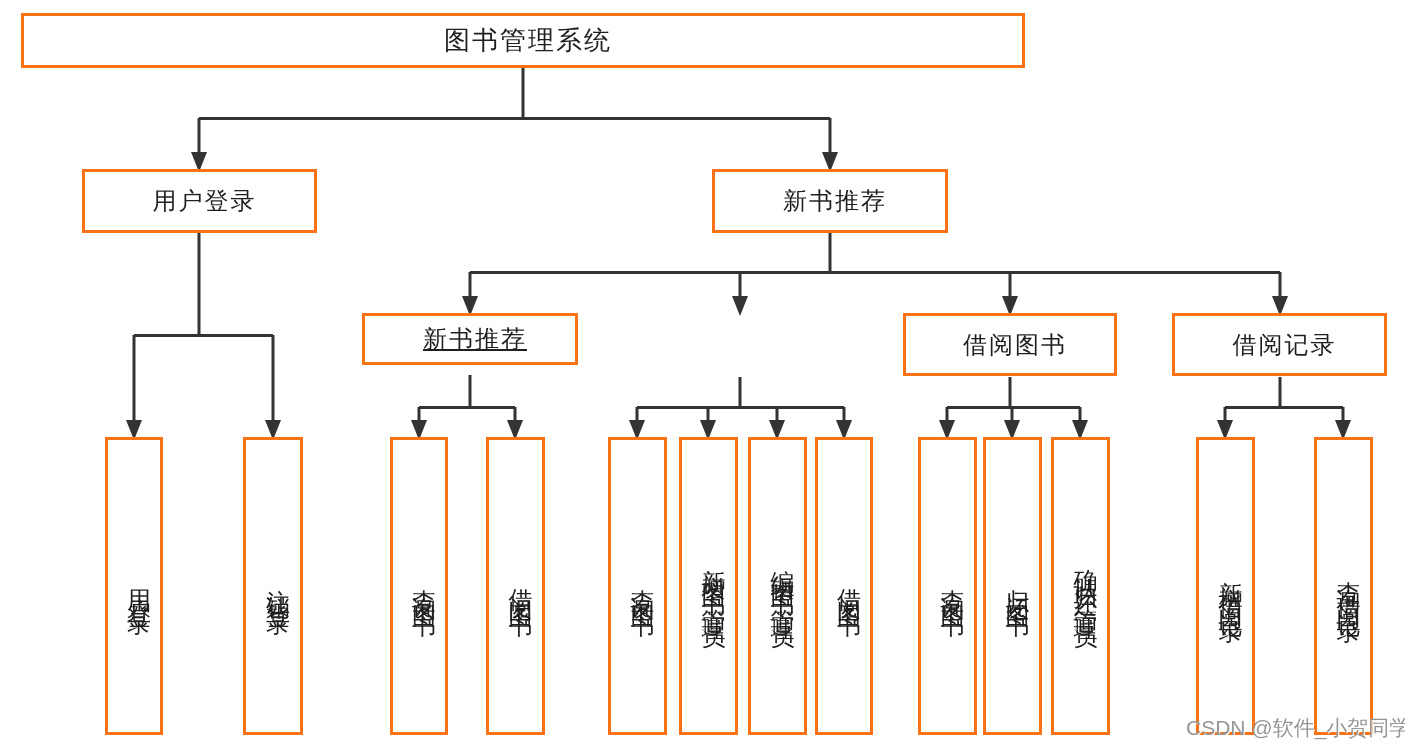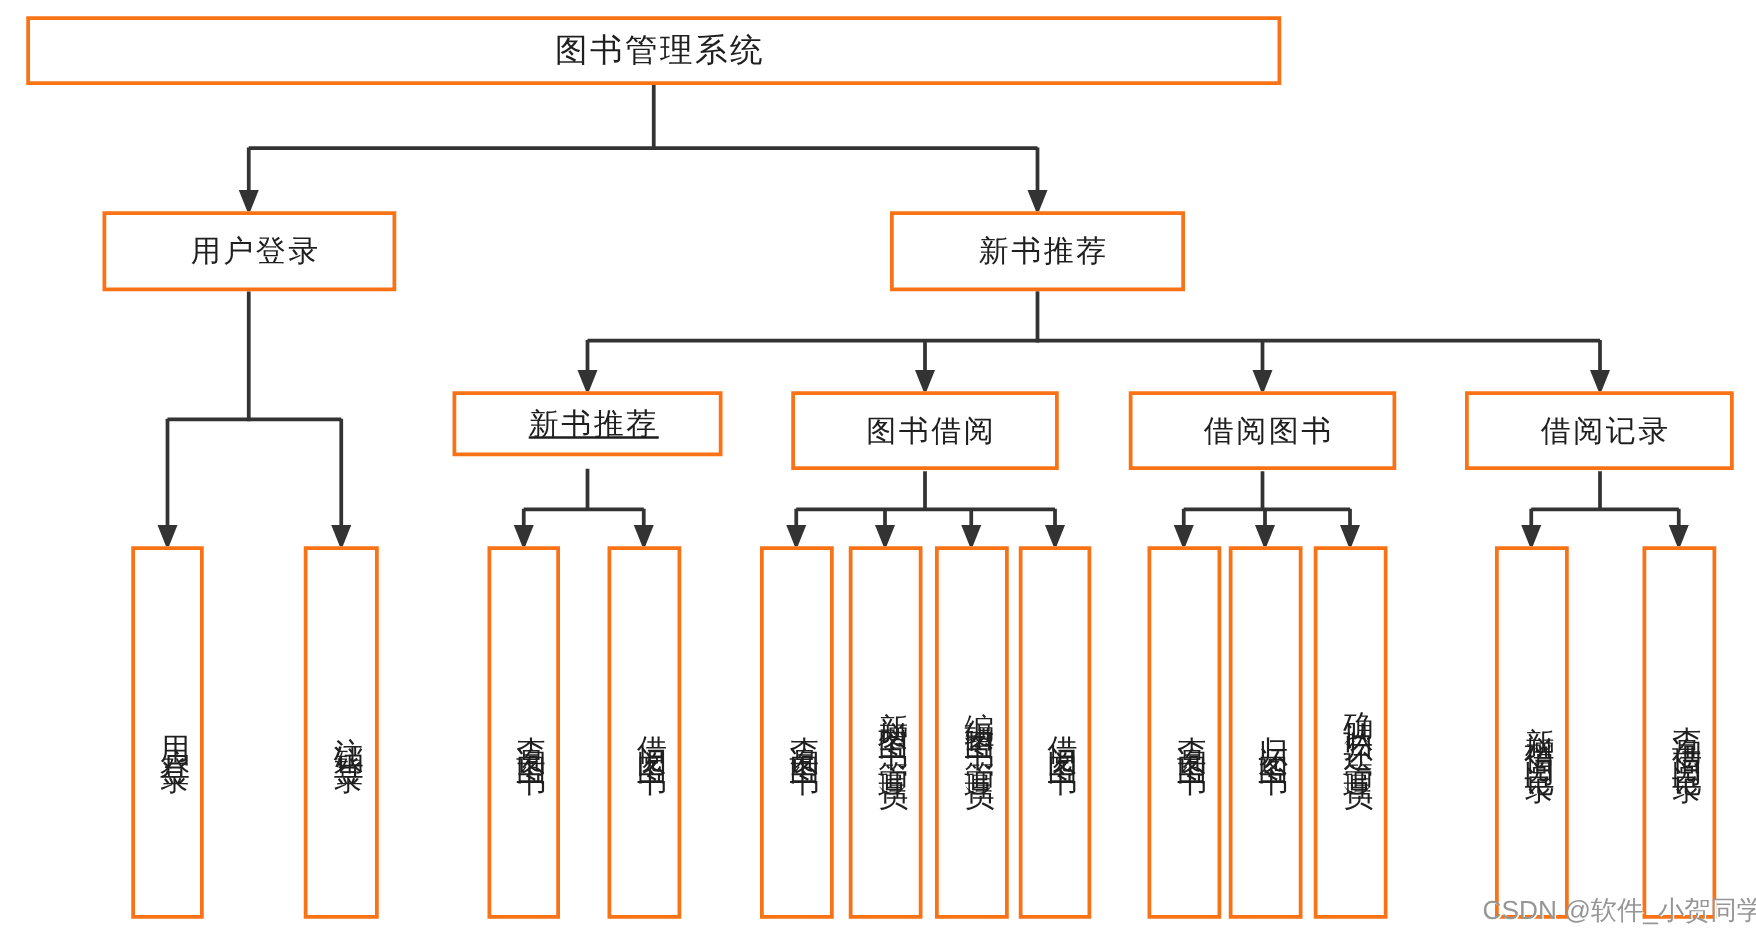--- a/index.html
+++ b/index.html
@@ -119,23 +119,20 @@
   <div class="node" style="left:82px;top:169px;width:235px;height:64px;">
     <span>用户登录</span>
   </div>
   <div class="node" style="left:712px;top:169px;width:236px;height:64px;">
     <span>新书推荐</span>
   </div>
 
   <div class="node" style="left:362px;top:313px;width:216px;height:52px;text-decoration:underline;">
     <span>新书推荐</span>
   </div>
-  <div class="node" style="left:633px;top:313px;width:214px;height:63px;">
-    <span>图书借阅</span>
-  </div>
   <div class="node" style="left:903px;top:313px;width:214px;height:63px;">
     <span>借阅图书</span>
   </div>
   <div class="node" style="left:1172px;top:313px;width:215px;height:63px;">
     <span>借阅记录</span>
   </div>
 
   <div class="node" style="left:105px;top:437px;width:58px;height:298px;">
     <span class="vlabel">用户登录</span>
   </div>

